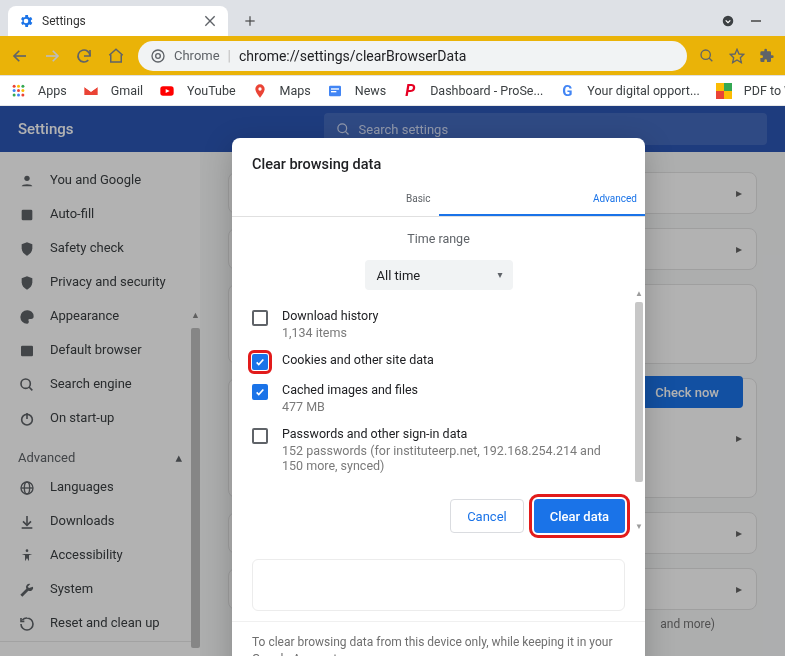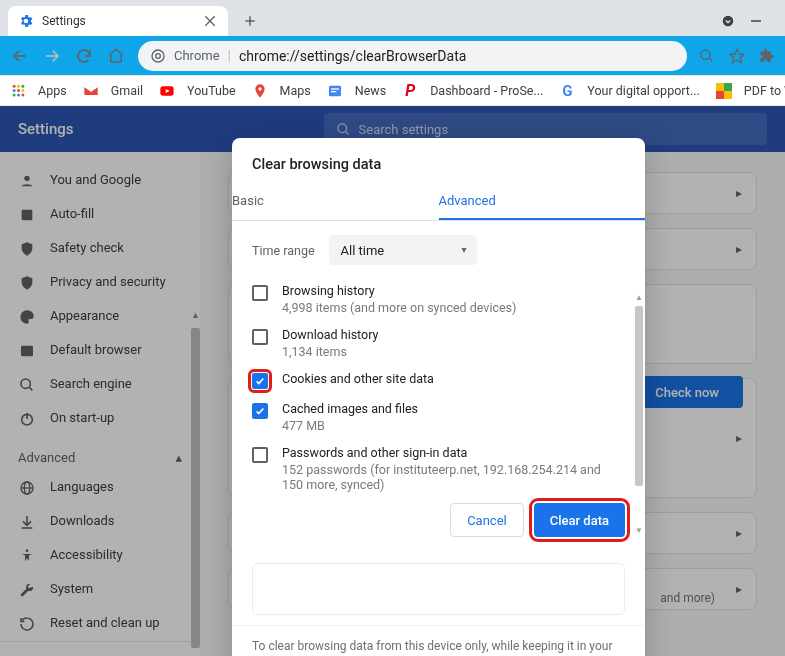--- a/index.html
+++ b/index.html
@@ -9,21 +9,21 @@
 .tab-strip { height: 36px; background: #dee1e6; display: flex; align-items: center; padding: 6px 8px 0; }
 .tab { background: #fff; height: 30px; border-radius: 8px 8px 0 0; display: flex; align-items: center; padding: 0 10px; gap: 8px; min-width: 220px; position: relative; }
 .tab .fav { width: 16px; height: 16px; color: #1a73e8; }
 .tab .title { font-size: 12px; color: #333; flex: 1; }
 .tab .close { width: 16px; height: 16px; color: #555; }
 .newtab { width: 28px; height: 28px; display: flex; align-items: center; justify-content: center; color: #444; margin-left: 8px; }
 .win-controls { margin-left: auto; display: flex; gap: 14px; align-items: center; padding-right: 14px; }
 .win-controls span { width: 14px; height: 14px; display: inline-flex; align-items: center; justify-content: center; color: #444; }
 
 
-.toolbar { height: 40px; background: #0ea5e9; display: flex; align-items: center; padding: 0 10px; gap: 12px; border-bottom: 1px solid #e0e0e0;}
+.toolbar { height: 40px; background: #eab308; display: flex; align-items: center; padding: 0 10px; gap: 12px; border-bottom: 1px solid #e0e0e0;}
 .nav-btn { width: 20px; height: 20px; color: #5f6368; display: flex; align-items: center; justify-content: center; }
 .nav-btn.disabled { color: #bdbdbd; }
 .omnibox { flex: 1; height: 30px; background: #f1f3f4; border-radius: 15px; display: flex; align-items: center; padding: 0 12px; gap: 8px; color: #5f6368; font-size: 14px; }
 .omnibox .chrome-chip { font-size: 13px; color: #5f6368; }
 .omnibox .sep { color: #c0c0c0; }
 .omnibox .url { color: #202124; }
 .toolbar-right { display: flex; gap: 14px; align-items: center; }
 
 
 .bm-bar { height: 30px; background: #fff; display: flex; align-items: center; padding: 0 10px; gap: 16px; font-size: 12.5px; color: #3c4043; border-bottom: 1px solid #e8e8e8; overflow: hidden; }
@@ -43,34 +43,34 @@
 .sidebar .ext { padding: 14px 18px; border-top: 1px solid #e8e8e8; display: flex; align-items: center; justify-content: space-between; color: #5f6368;}
 .side-scrollbar { position: absolute; left: 191px; top: 158px; width: 9px; height: 500px;}
 .side-scrollbar .thumb { background: #c1c1c1; width: 9px; height: 320px; border-radius: 2px; margin-top: 8px; }
 .side-scrollbar .arr { color: #8a8a8a; font-size: 9px; text-align: center;}
 
 .content { flex: 1; background: #f8f9fa; position: relative; }
 .cards-stack { padding: 20px 28px; display: flex; flex-direction: column; gap: 14px; }
 .card { background: #fff; border-radius: 8px; border: 1px solid #e4e4e4; height: 42px; position: relative; }
 .card .chev { position: absolute; right: 14px; top: 50%; transform: translateY(-50%); color: #646464; font-size: 12px;}
 .check-now { position: absolute; right: 42px; top: 224px; background: #1a73e8; color: #fff; border: none; border-radius: 4px; height: 32px; padding: 0 24px; font-size: 13px; font-weight: 500; }
-.andmore { position: absolute; right: 70px; top: 439px; font-size: 12px; color: #757575;}
+.andmore { position: absolute; right: 70px; top: 465px; font-size: 12px; color: #757575;}
 
 
 .scrim { position: absolute; inset: 0; top: 106px; background: rgba(0,0,0,.30); }
 
 
 .modal { position: absolute; top: 138px; left: 232px; width: 413px; background: #fff; border-radius: 8px; box-shadow: 0 8px 30px rgba(0,0,0,.22); overflow: hidden; }
 .modal h2 { font-size: 14.5px; font-weight: 500; padding: 18px 20px 10px; color: #202124; }
 .tabs { display: flex; border-bottom: 1px solid #e0e0e0; }
-.tabs .tab-btn { flex: 1; text-align: left; padding: 10px 0; font-size: 13px; color: #5f6368; border-bottom: 2px solid transparent; }
+.tabs .tab-btn { flex: 1; text-align: right; padding: 10px 8px; font-size: 10px; color: #5f6368; border-bottom: 2px solid transparent; }
 .tabs .tab-btn.active { color: #1a73e8; border-bottom-color: #1a73e8; }
 
 .modal-body { padding: 14px 20px 6px 14px; font-size: 12.5px; color: #3c4043; position: relative; max-height: 266px; }
-.timerange { display: flex; align-items: center; gap: 14px; margin-bottom: 12px; padding-left: 6px; }
+.timerange { display: flex; align-items: center; gap: 14px; margin-bottom: 12px; padding-left: 6px; flex-direction: column; }
 .timerange label { color: #5f6368; font-size: 12.5px; }
 .select { background: #f1f3f4; height: 30px; border-radius: 4px; padding: 0 30px 0 12px; display: flex; align-items: center; font-size: 13px; color: #202124; position: relative; min-width: 148px; }
 .select .caret { position: absolute; right: 10px; top: 9px; color: #5f6368; font-size: 10px; }
 
 .opt { display: flex; gap: 14px; padding: 6px 6px; }
 .chk { width: 16px; height: 16px; border: 2px solid #5f6368; border-radius: 2px; flex: none; margin-top: 2px; display: flex; align-items: center; justify-content: center; background: #fff; }
 .chk.checked { background: #1a73e8; border-color: #1a73e8; color: #fff; }
 .chk.checked svg { display: block; }
 .chk svg { display: none; width: 10px; height: 10px; }
 .chk.hl { outline: 3px solid #e21b1b; outline-offset: 1px; }
@@ -435,27 +435,20 @@
       <label>Time range</label>
       <div class="select">
         <span>All time</span>
         <span class="caret">▾</span>
       </div>
     </div>
 
     <div class="opt">
       <div class="chk"></div>
       <div class="txt">
-            <div class="t1">Browsing history</div>
-            <div class="t2">4,998 items (and more on synced devices)</div>
-          </div>
-    </div>
-    <div class="opt">
-      <div class="chk"></div>
-      <div class="txt">
             <div class="t1">Download history</div>
             <div class="t2">1,134 items</div>
           </div>
     </div>
     <div class="opt">
       <div class="chk checked hl">
             <svg viewBox="0 0 24 24" stroke="#fff" stroke-width="4" fill="none">
               <polyline points="4 13 9 18 20 6"></polyline>
             </svg>
           </div>

